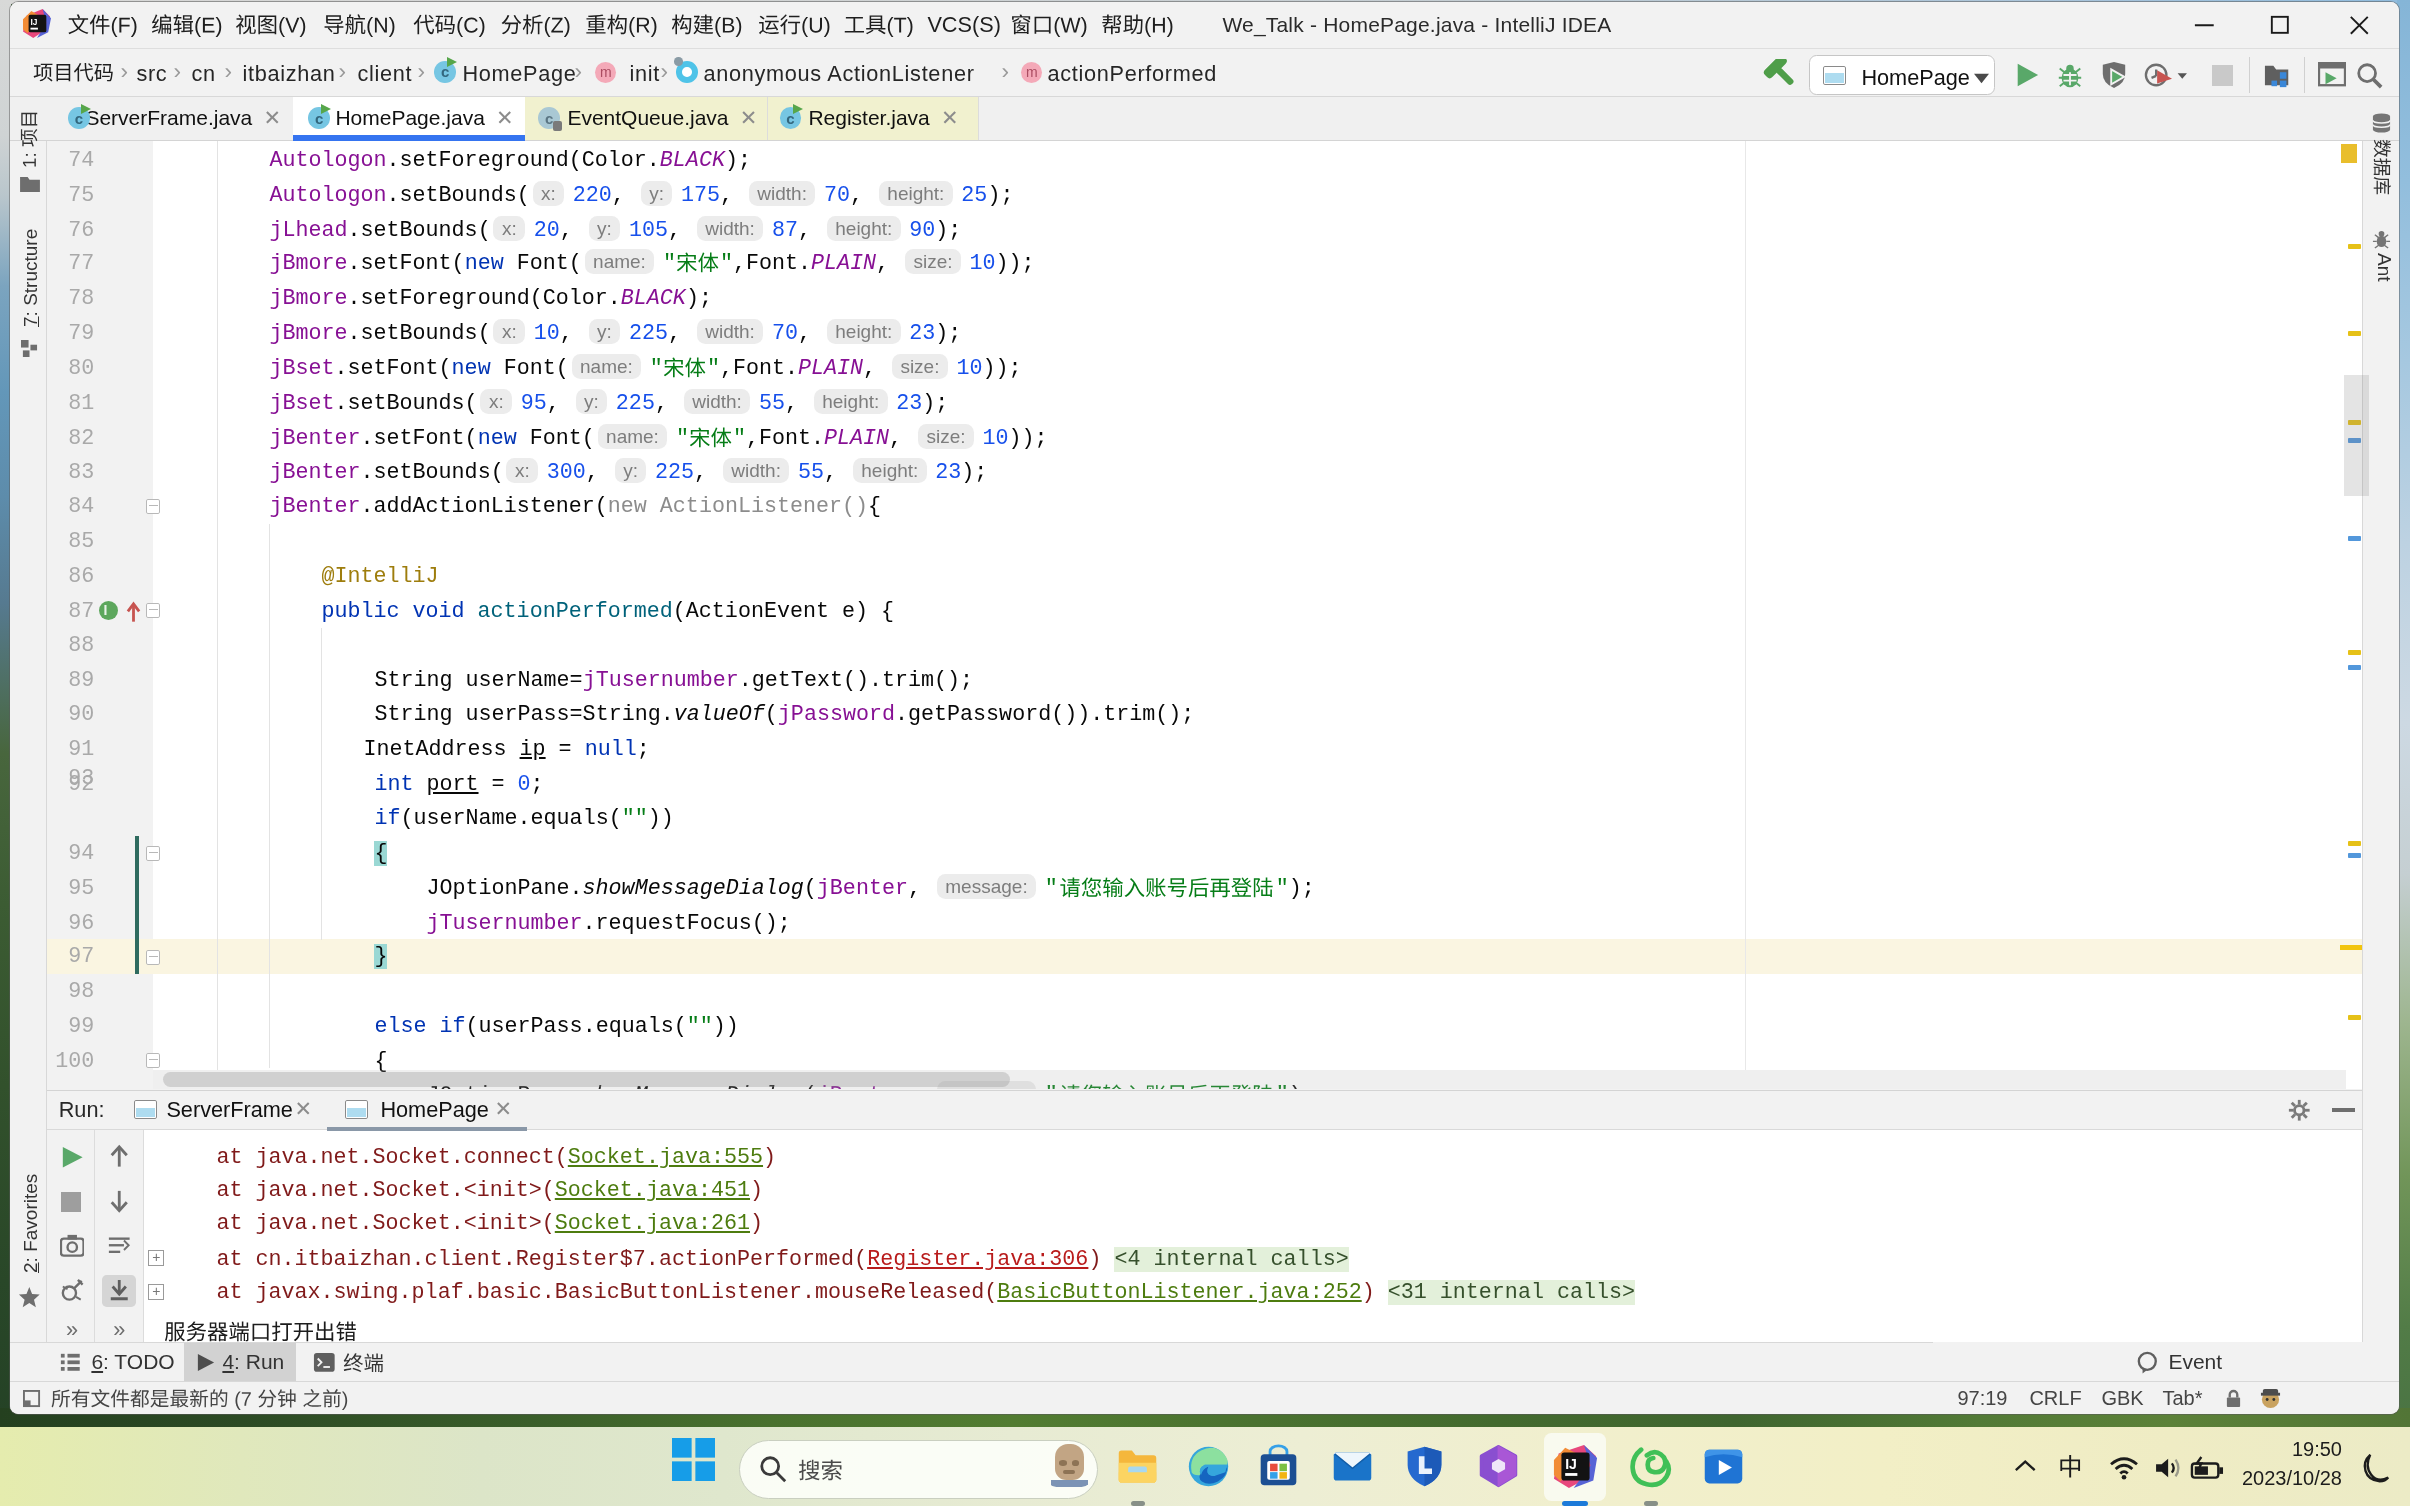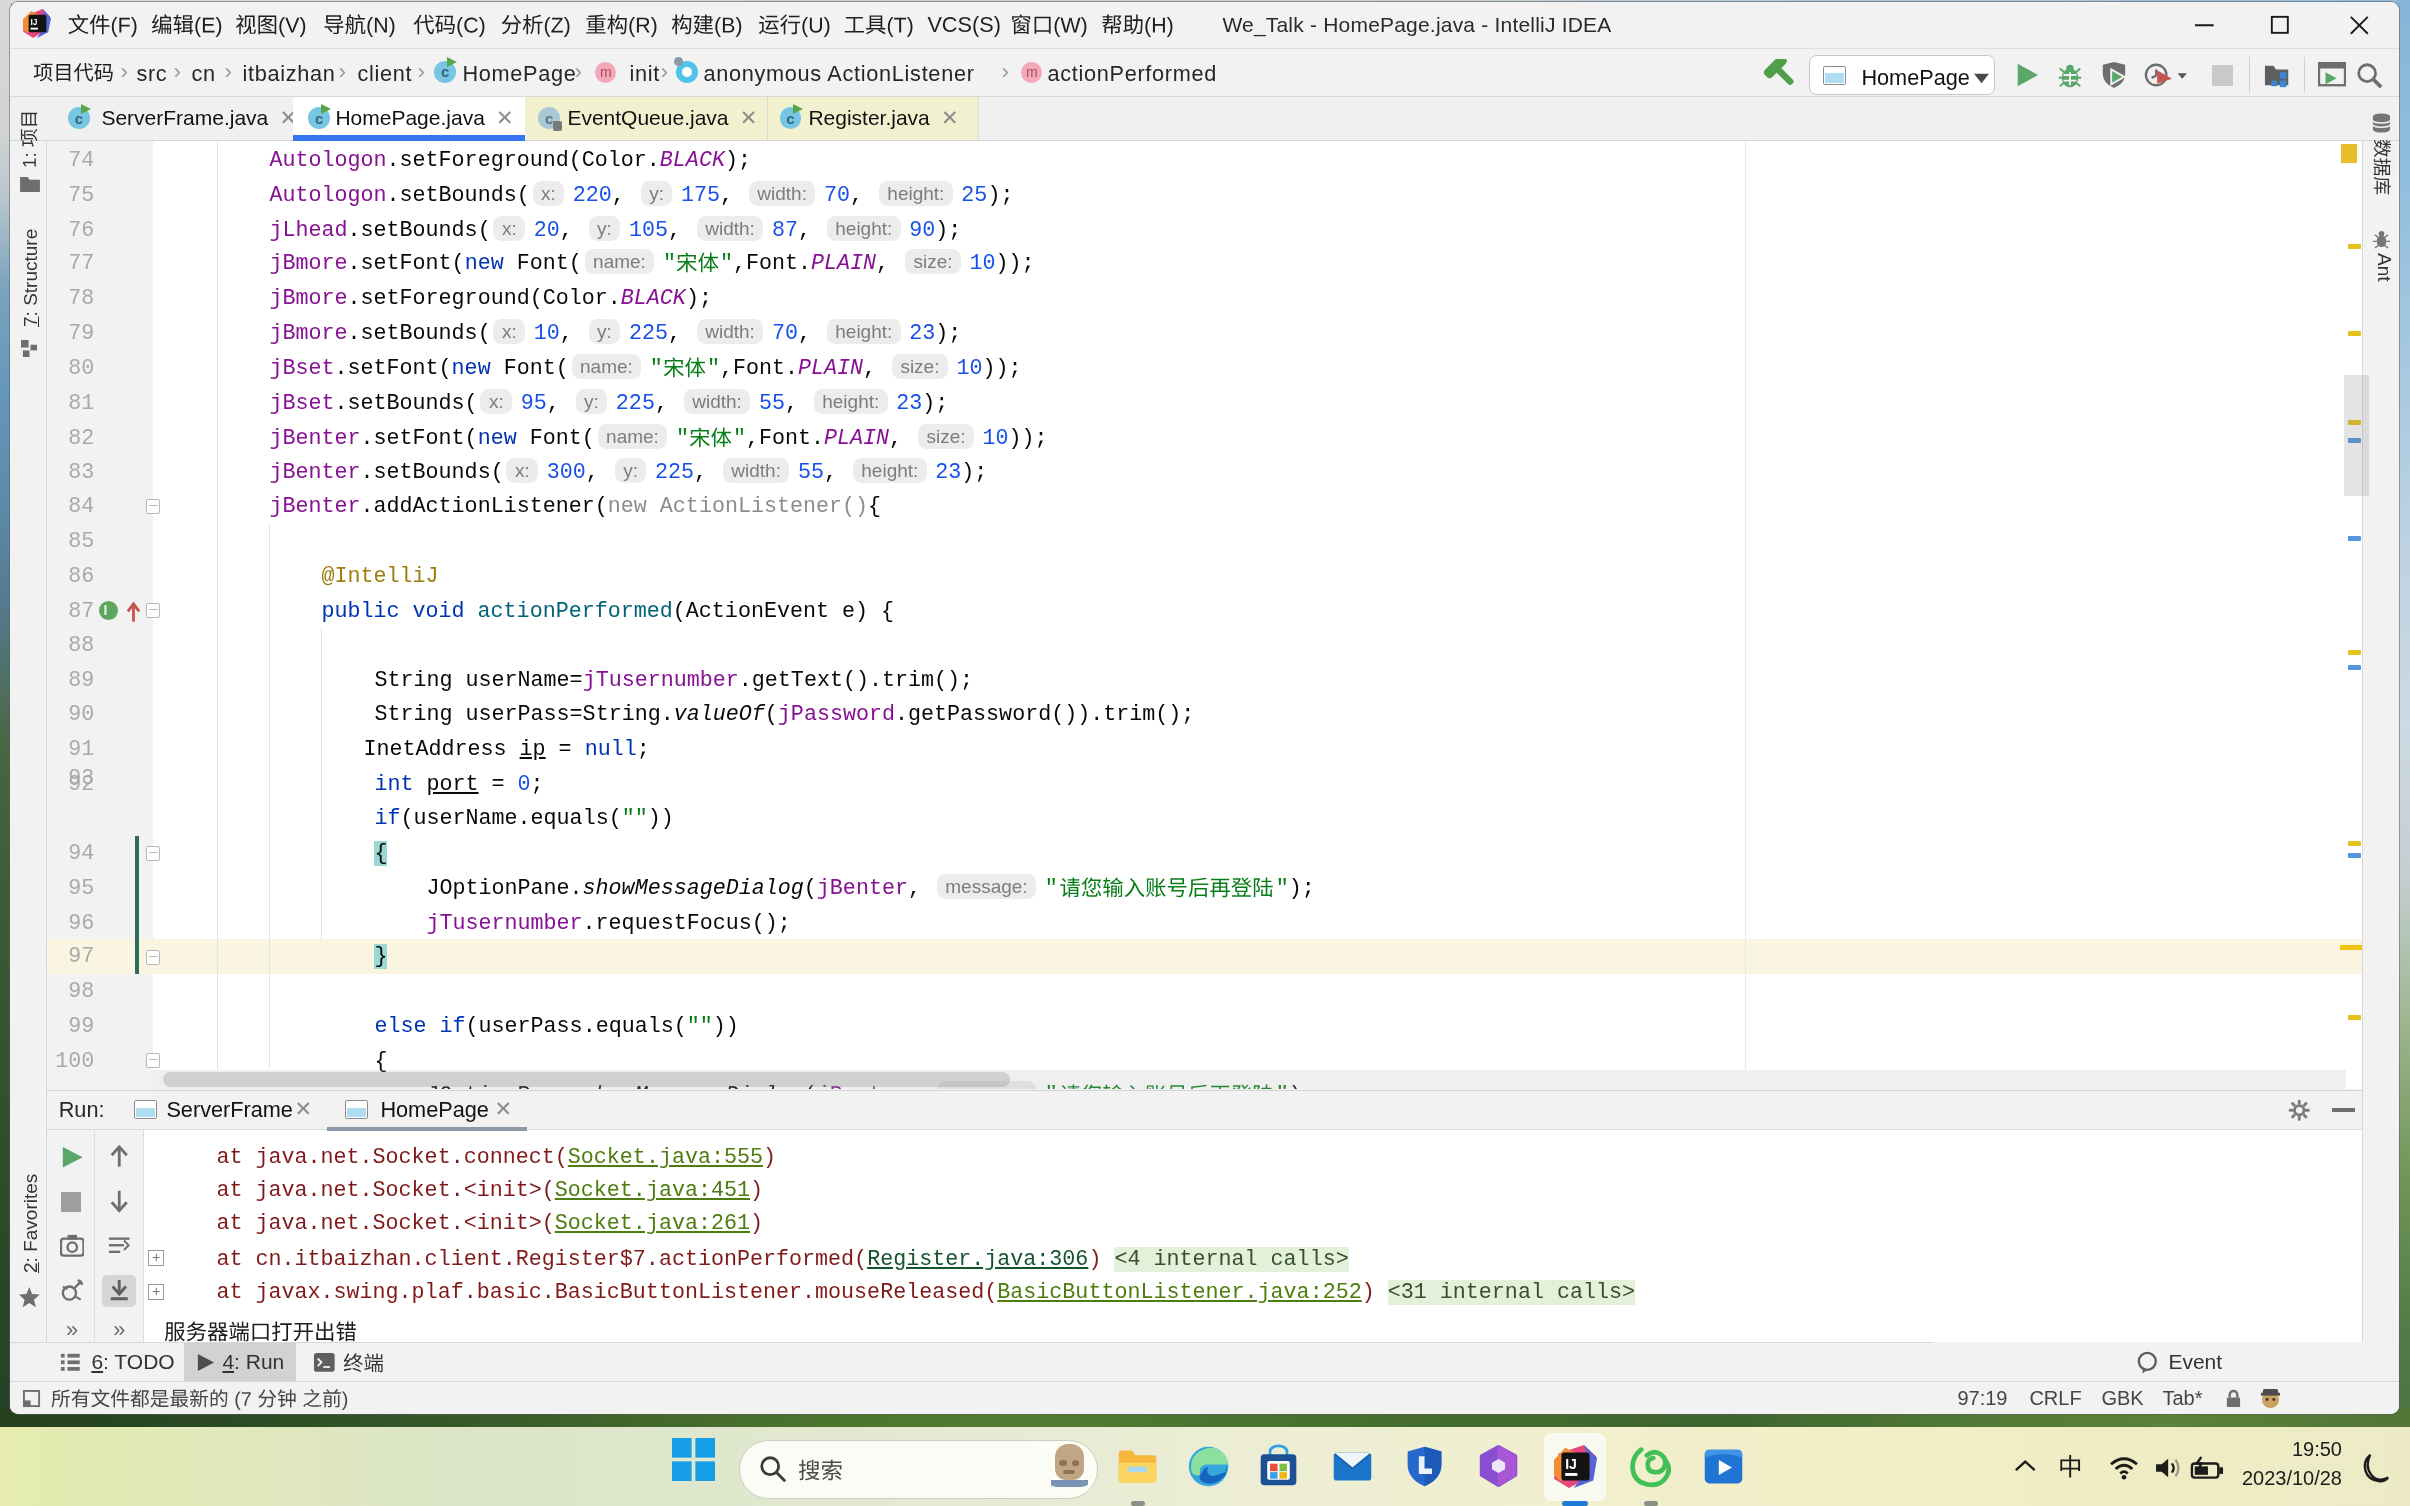--- a/index.html
+++ b/index.html
@@ -60,21 +60,21 @@
 .guide { position:absolute; width:0.9px; background:#e3e3e3; }
 .foldm { position:absolute; width:14px; height:15px; background:#fff; border:1.9px solid #b8b8b8; border-radius:1.9px; }
 .foldm:after { content:""; position:absolute; left:1.9px; right:1.9px; top:4.7px; height:1.9px; background:#b8b8b8; }
 .tick { position:absolute; width:13px; height:4.7px; border-radius:0.9px; }
 
 #runpanel { left:37px; top:1088px; width:2315px; height:252px; background:#fff; }
 #runhdr { left:0; top:0; width:2315px; height:40px; background:#f2f2f2; border-top:0.9px solid #d4d4d4; border-bottom:0.9px solid #d9d9d9; }
 .rtab-ico { position:absolute; width:22.6px; height:19px; border:1.9px solid #8a8a8a; border-radius:1.9px; background:#fff; }
 .rtab-ico:after { content:""; position:absolute; left:0.9px; top:6.6px; right:0.9px; bottom:0.9px; background:#aedcf0; }
 .con-line { position:absolute; font:21.7px "Liberation Mono",monospace; color:#801a1a; white-space:pre; height:33px; line-height:33px; }
-.lkg { color:#4d7c0f; text-decoration:underline; } .lkb { color:#14532d; text-decoration:underline;font-family:Liberation Mono, monospace; }
+.lkg { color:#4d7c0f; text-decoration:underline; } .lkb { color:#b91c1c; text-decoration:underline;font-family:Liberation Mono, monospace; }
 .icall { color:#36502c; background:#e3f0da; }
 .rico { position:absolute; font-size:23.5px; color:#7e7e7e; width:38px; text-align:center; height:28px; line-height:28px; }
 
 .bbtxt { position:absolute; font-size:21px; color:#333; height:38px; line-height:38px; }
 .sbtxt { position:absolute; font-size:20px; color:#454545; height:33px; line-height:33px; }
 
 .tico { position:absolute; width:45px; height:45px; top:17px; }
 .tdash { position:absolute; top:74px; height:4.7px; border-radius:2.8px; background:#889088; }
 </style>
 </head>
@@ -306,21 +306,21 @@
       <circle cx="13" cy="13" r="9" fill="none" stroke="#6e6e6e" stroke-width="3"></circle>
       <line x1="19" y1="19" x2="28" y2="28" stroke="#6e6e6e" stroke-width="4"></line>
     </svg>
   </div>
   <div id="tabstrip" class="abs">
     <div class="tab" style="left:35px;width:249px;background:#f0f0f0">
       <div class="cicon" style="left:22.6px;top:10.4px">
           <span class="cl">c</span>
         </div>
       <div class="runarrow" style="left:36px;top:7.5px"></div>
-      <span class="txt" style="margin-left:56px">ServerFrame.java</span>
+      <span class="txt" style="margin-left:40px">ServerFrame.java</span>
         <span class="x">✕</span>
     </div>
     <div class="tab" style="left:283px;width:232px;background:#fff;border-right-color:#fff">
       <div class="cicon" style="left:15px;top:10.4px">
           <span class="cl">c</span>
         </div>
       <div class="runarrow" style="left:28px;top:7.5px"></div>
       <span class="txt" style="margin-left:42px">HomePage.java</span>
         <span class="x">✕</span>
     </div>

